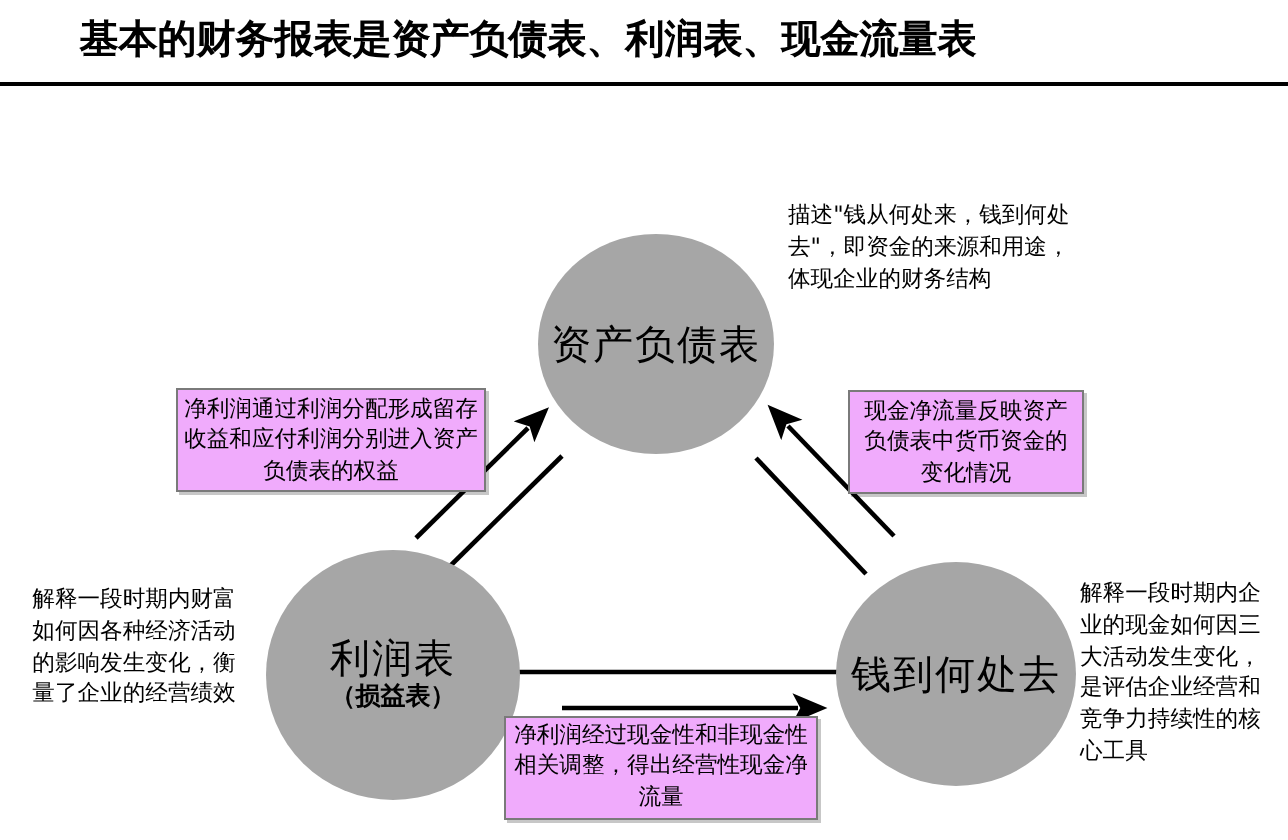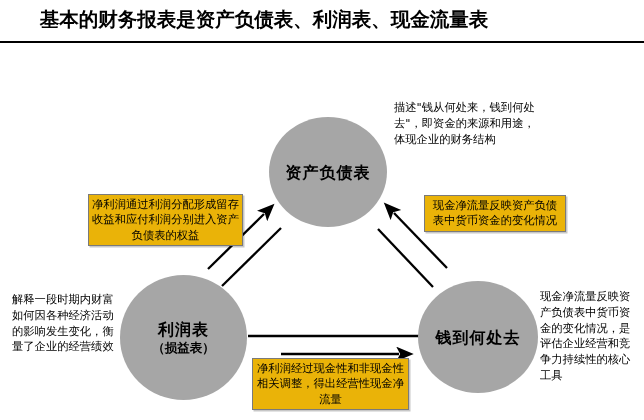--- a/index.html
+++ b/index.html
@@ -50,56 +50,56 @@
     position: absolute;
     border-radius: 50%;
     background: #a6a6a6;
     display: flex;
     flex-direction: column;
     align-items: center;
     justify-content: center;
     text-align: center;
   }
   .node-label-main {
-    font-size: 16px;
-    font-weight: bold;
+    font-size: 20px;
+    font-weight: normal;
     letter-spacing: 1px;
     line-height: 19px;
   }
   .node-label-sub {
     font-size: 12.5px;
     font-weight: bold;
     letter-spacing: 0px;
     line-height: 16px;
     margin-top: 1px;
   }
 
   #node-balance-sheet {
     left: 269px;
     top: 117px;
     width: 118px;
     height: 110px;
   }
   #node-income-statement {
-    left: 120px;
+    left: 133px;
     top: 275px;
     width: 127px;
     height: 125px;
   }
   #node-cashflow-statement {
     left: 418px;
     top: 281px;
     width: 120px;
     height: 112px;
   }
 
   .anno-box {
     position: absolute;
     border: 1px solid #7a7a7a;
-    background: #eab308;
+    background: #f0abfc;
     box-sizing: border-box;
     font-size: 11.3px;
     line-height: 15.3px;
     text-align: center;
     padding: 2px 3px;
     box-shadow: 1.5px 1.5px 0 rgba(0,0,0,0.22);
   }
 
   .anno-plain {
     position: absolute;
@@ -114,32 +114,33 @@
     width: 141px;
   }
   #anno-left-mid {
     left: 88px;
     top: 194px;
     width: 155px;
   }
   #anno-right-mid {
     left: 424px;
     top: 195px;
-    width: 142px;
+    width: 118px;
   }
   #anno-bottom-mid {
     left: 252px;
     top: 358px;
     width: 157px;
     font-family: Liberation Serif, serif;
   }
   #anno-left-low {
     left: 12px;
     top: 292px;
     width: 110px;
+    text-align: center;
   }
   #anno-right-low {
     left: 540px;
     top: 289px;
     width: 100px;
   }
 </style>
 </head>
 <body>
 
@@ -185,13 +186,13 @@
 <div class="anno-plain" id="anno-top-right">描述"钱从何处来，钱到何处去"，即资金的来源和用途，体现企业的财务结构</div>
 
 <div class="anno-box" id="anno-left-mid">净利润通过利润分配形成留存收益和应付利润分别进入资产负债表的权益</div>
 
 <div class="anno-box" id="anno-right-mid">现金净流量反映资产负债表中货币资金的变化情况</div>
 
 <div class="anno-box" id="anno-bottom-mid">净利润经过现金性和非现金性相关调整，得出经营性现金净流量</div>
 
 <div class="anno-plain" id="anno-left-low">解释一段时期内财富如何因各种经济活动的影响发生变化，衡量了企业的经营绩效</div>
 
-<div class="anno-plain" id="anno-right-low">现金净流量反映资产负债表中货币资金的变化情况，是评估企业经营和竞争力持续性的核心工具</div>
+<div class="anno-plain" id="anno-right-low">解释一段时期内企业的现金如何因三大活动发生变化，是评估企业经营和竞争力持续性的核心工具</div>
 
 </body></html>

